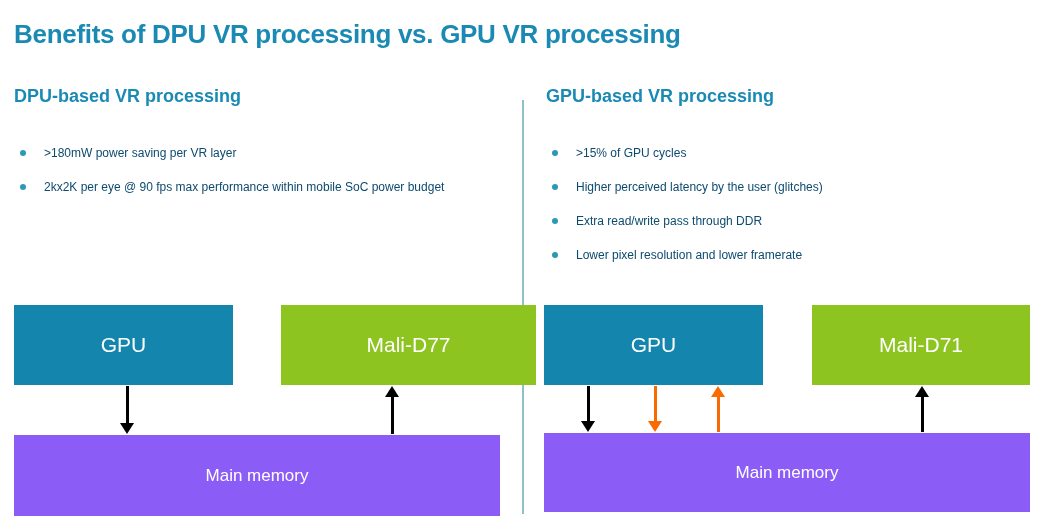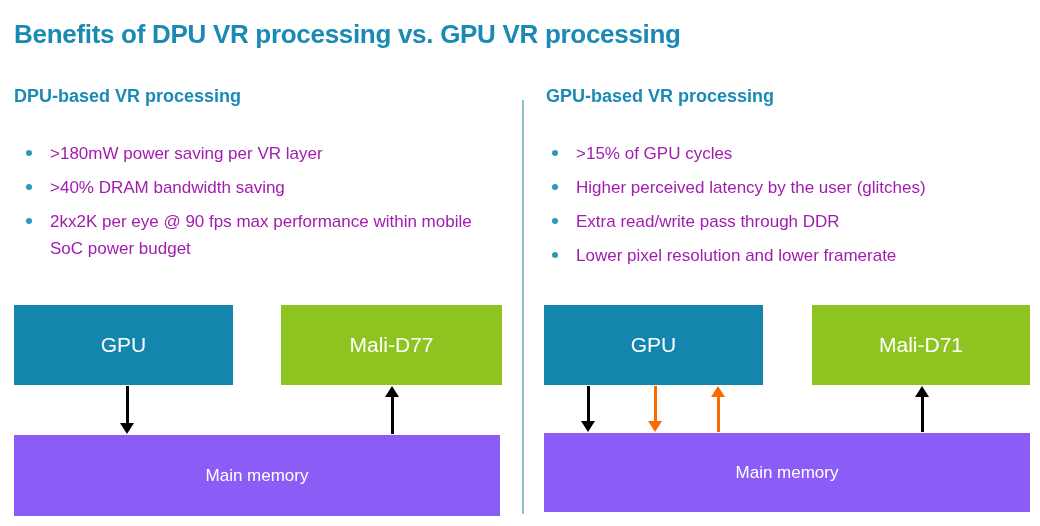--- a/index.html
+++ b/index.html
@@ -41,24 +41,23 @@
     font-weight: bold;
     color: #1a8ab5;
     margin: 0 0 0 0;
   }
 
   .bullet-list { position: absolute; top: 54px; left: 0; right: 0; }
   .bullet-item {
     display: flex;
     align-items: flex-start;
     margin-bottom: 7px;
-    font-size: 17px;
+    font-size: 12px;
     line-height: 27px;
-    color: #a21caf;
-    justify-content: flex-end;
+    color: #0c4a6e;
   }
   .bullet-dot {
     flex: 0 0 auto;
     width: 6px;
     height: 6px;
     border-radius: 50%;
     background: #2c9ab5;
     margin: 10px 18px 0 6px;
   }
   .bullet-text { flex: 1 1 auto; max-width: 456px; }
@@ -115,24 +114,20 @@
 
   <div class="panel panel-left">
     <h2 class="panel-heading">DPU-based VR processing</h2>
     <div class="bullet-list">
       <div class="bullet-item">
         <span class="bullet-dot"></span>
         <span class="bullet-text">&gt;180mW power saving per VR layer</span>
       </div>
       <div class="bullet-item">
         <span class="bullet-dot"></span>
-        <span class="bullet-text">&gt;40% DRAM bandwidth saving</span>
-      </div>
-      <div class="bullet-item">
-        <span class="bullet-dot"></span>
         <span class="bullet-text">2kx2K per eye @ 90 fps max performance within mobile SoC power budget</span>
       </div>
     </div>
   </div>
 
   <div class="panel panel-right">
     <h2 class="panel-heading">GPU-based VR processing</h2>
     <div class="bullet-list">
       <div class="bullet-item">
         <span class="bullet-dot"></span>
@@ -149,21 +144,21 @@
       <div class="bullet-item">
         <span class="bullet-dot"></span>
         <span class="bullet-text">Lower pixel resolution and lower framerate</span>
       </div>
     </div>
   </div>
 
   <div class="box box-blue" style="left:14px; top:305px; width:219px; height:80px;">
     <span>GPU</span>
   </div>
-  <div class="box box-green" style="left:281px; top:305px; width:221px; height:80px;">
+  <div class="box box-green" style="left:281px; top:305px; width:255px; height:80px;">
     <span>Mali-D77</span>
   </div>
   <div class="box box-orange" style="left:14px; top:435px; width:486px; height:81px;">
     <span>Main memory</span>
   </div>
   <div class="arrow down" style="left:119px; top:386px; height:48px;"></div>
   <div class="arrow up" style="left:384px; top:386px; height:48px;"></div>
 
   <div class="box box-blue" style="left:544px; top:305px; width:219px; height:80px;">
     <span>GPU</span>

